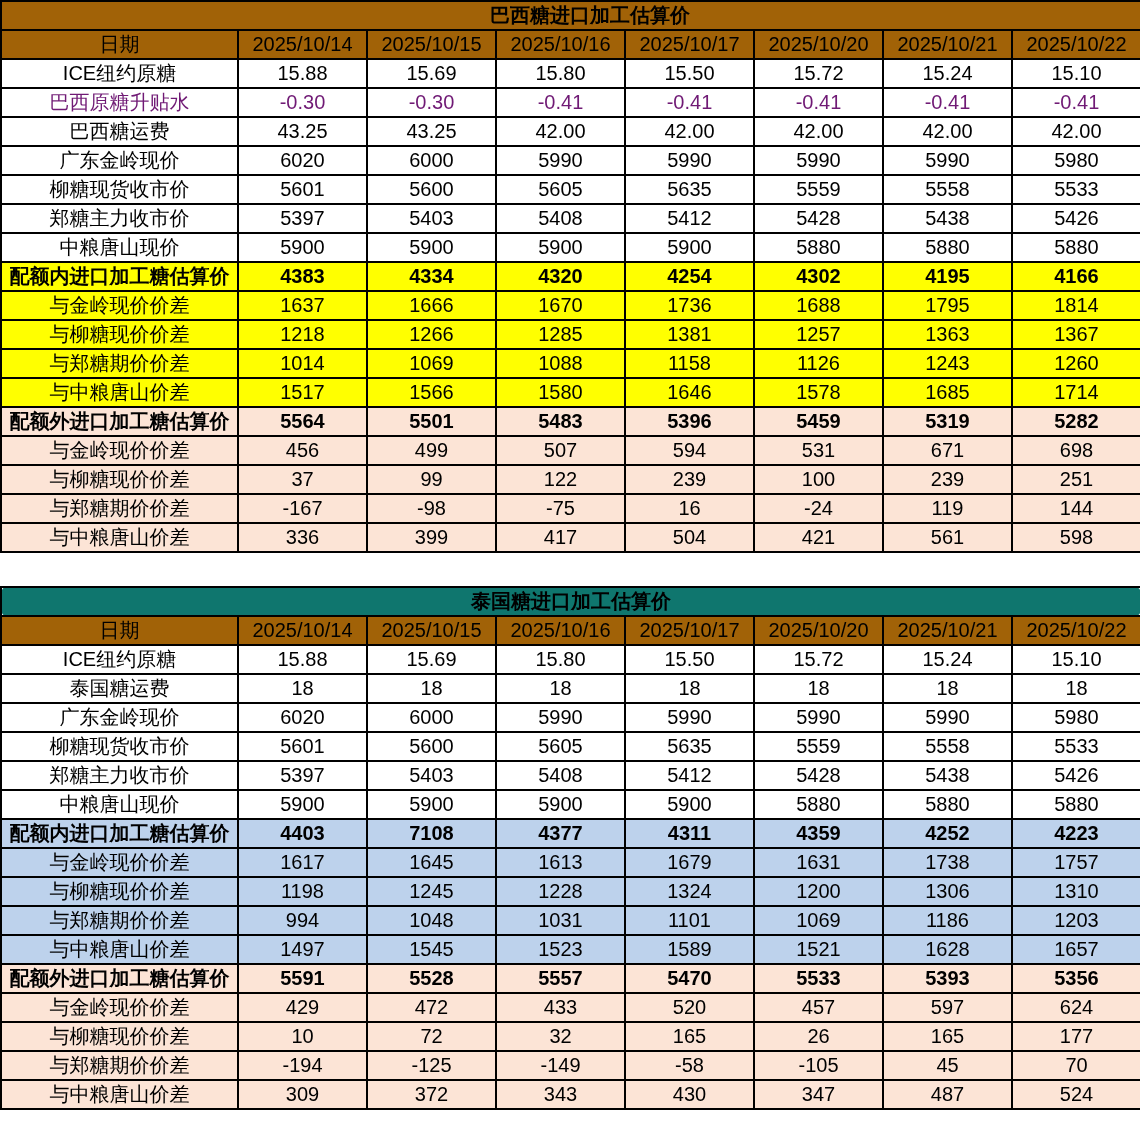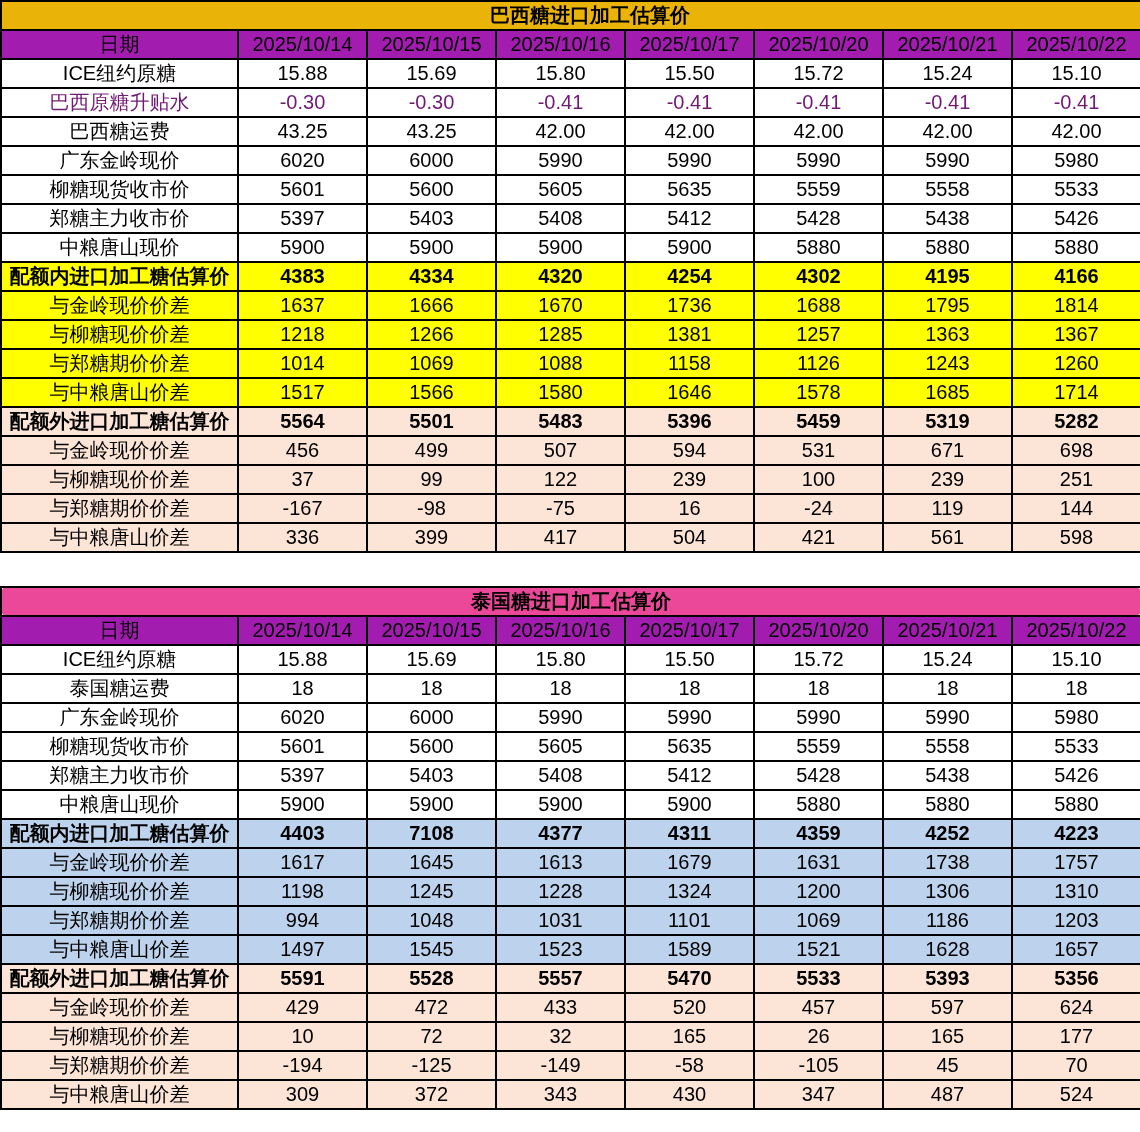--- a/index.html
+++ b/index.html
@@ -27,21 +27,21 @@
     line-height: 27px;
     color: #000000;
     white-space: nowrap;
     overflow: hidden;
   }
   td.title-cell {
     font-weight: 700;
     font-size: 21px;
     height: 27px;
   }
-  tr.date-row td { background: #a21caf; }
+  tr.date-row td { background: #a16207; }
   tr.row-plain td { background: #ffffff; }
   tr.row-red td { background: #ffffff; color: #701a75; }
   tr.row-quota-in-head td, tr.row-quota-out-head td { font-weight: 700; margin-top: 15px; }
   .gap { height: 33px; }
 </style>
 </head>
 <body>
 
 <div class="sheet">
 
@@ -51,21 +51,21 @@
       <col style="width:129px">
         <col style="width:129px">
         <col style="width:129px">
       <col style="width:129px">
         <col style="width:129px">
         <col style="width:129px">
       <col style="width:129px">
     </colgroup>
     <tbody>
       <tr>
-        <td class="title-cell" colspan="8" style="background: #eab308; padding-left: 38px;">巴西糖进口加工估算价</td>
+        <td class="title-cell" colspan="8" style="background: #a16207; padding-left: 38px;">巴西糖进口加工估算价</td>
       </tr>
       <tr class="date-row">
           <td>日期</td>
           <td>2025/10/14</td>
           <td>2025/10/15</td>
           <td>2025/10/16</td>
           <td>2025/10/17</td>
           <td>2025/10/20</td>
           <td>2025/10/21</td>
           <td>2025/10/22</td>
@@ -253,21 +253,21 @@
       <col style="width:129px">
         <col style="width:129px">
         <col style="width:129px">
       <col style="width:129px">
         <col style="width:129px">
         <col style="width:129px">
       <col style="width:129px">
     </colgroup>
     <tbody>
       <tr>
-        <td class="title-cell" colspan="8" style="background: #ec4899; border-radius: 6px;">泰国糖进口加工估算价</td>
+        <td class="title-cell" colspan="8" style="background: #0f766e; border-radius: 6px;">泰国糖进口加工估算价</td>
       </tr>
       <tr class="date-row">
           <td>日期</td>
           <td>2025/10/14</td>
           <td>2025/10/15</td>
           <td>2025/10/16</td>
           <td>2025/10/17</td>
           <td>2025/10/20</td>
           <td>2025/10/21</td>
           <td>2025/10/22</td>

